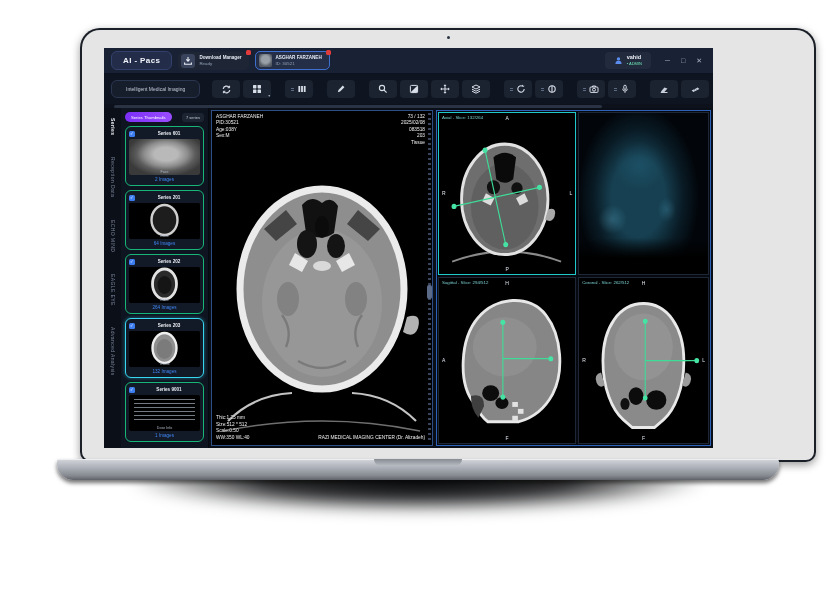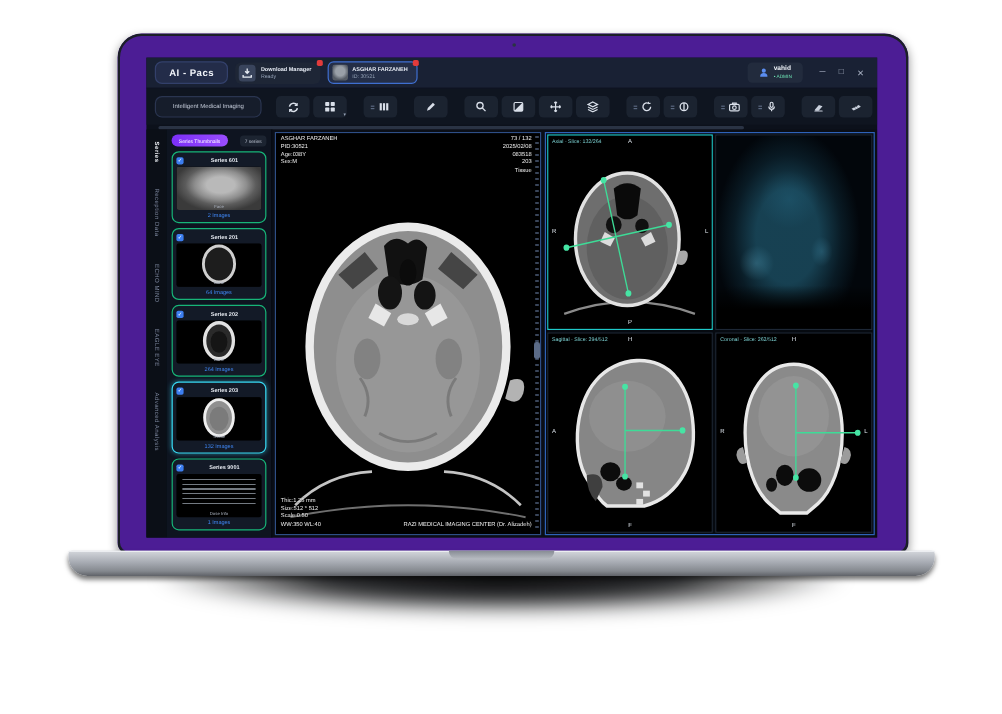--- a/index.html
+++ b/index.html
@@ -1,21 +1,21 @@
 <!DOCTYPE html>
 <html><head>
 <meta charset="utf-8">
 <style>
   html,body{margin:0;padding:0;background:#fff;}
   .stage{position:relative;width:835px;height:595px;overflow:hidden;background:#fff;font-family:"Liberation Sans",sans-serif;-webkit-font-smoothing:antialiased;}
   
   .laptop-shadow{position:absolute;left:30px;top:458px;width:775px;height:105px;
     background:radial-gradient(ellipse 52% 42% at 50% 22%, rgba(3,4,6,.98) 0%, rgba(3,4,6,.85) 38%, rgba(3,4,6,0) 72%);
     filter:blur(7px);}
-  .lid{position:absolute;left:98px;top:28px;width:659px;height:434px;background:#4c1d95;
+  .lid{position:absolute;left:80px;top:28px;width:736px;height:434px;background:#e5e5e5;
     border-radius:20px 20px 10px 10px;box-shadow:inset 0 0 0 2px #1b1f27, 0 3px 8px rgba(0,0,0,.4);}
   .camera-dot{position:absolute;left:50%;top:8px;width:3px;height:3px;margin-left:-1px;border-radius:50%;background:#2a3443;}
   .screen{position:absolute;left:24px;top:20px;width:609px;height:400px;background:#0c111b;overflow:hidden;}
   .base{position:absolute;left:57px;top:459px;width:722px;height:21px;
     background:linear-gradient(#d4d7dc,#a8acb4 45%,#85898f 80%,#5f6268);
     border-radius:3px 3px 16px 16px;box-shadow:0 3px 4px rgba(0,0,0,.55);}
   .base::before{content:"";position:absolute;left:0;top:0;width:100%;height:1px;background:#eceef1;border-radius:3px;}
   .notch{position:absolute;left:50%;top:0;width:88px;height:7px;margin-left:-44px;
     background:linear-gradient(#878c94,#b8bcc2);border-radius:0 0 10px 10px;}
 

